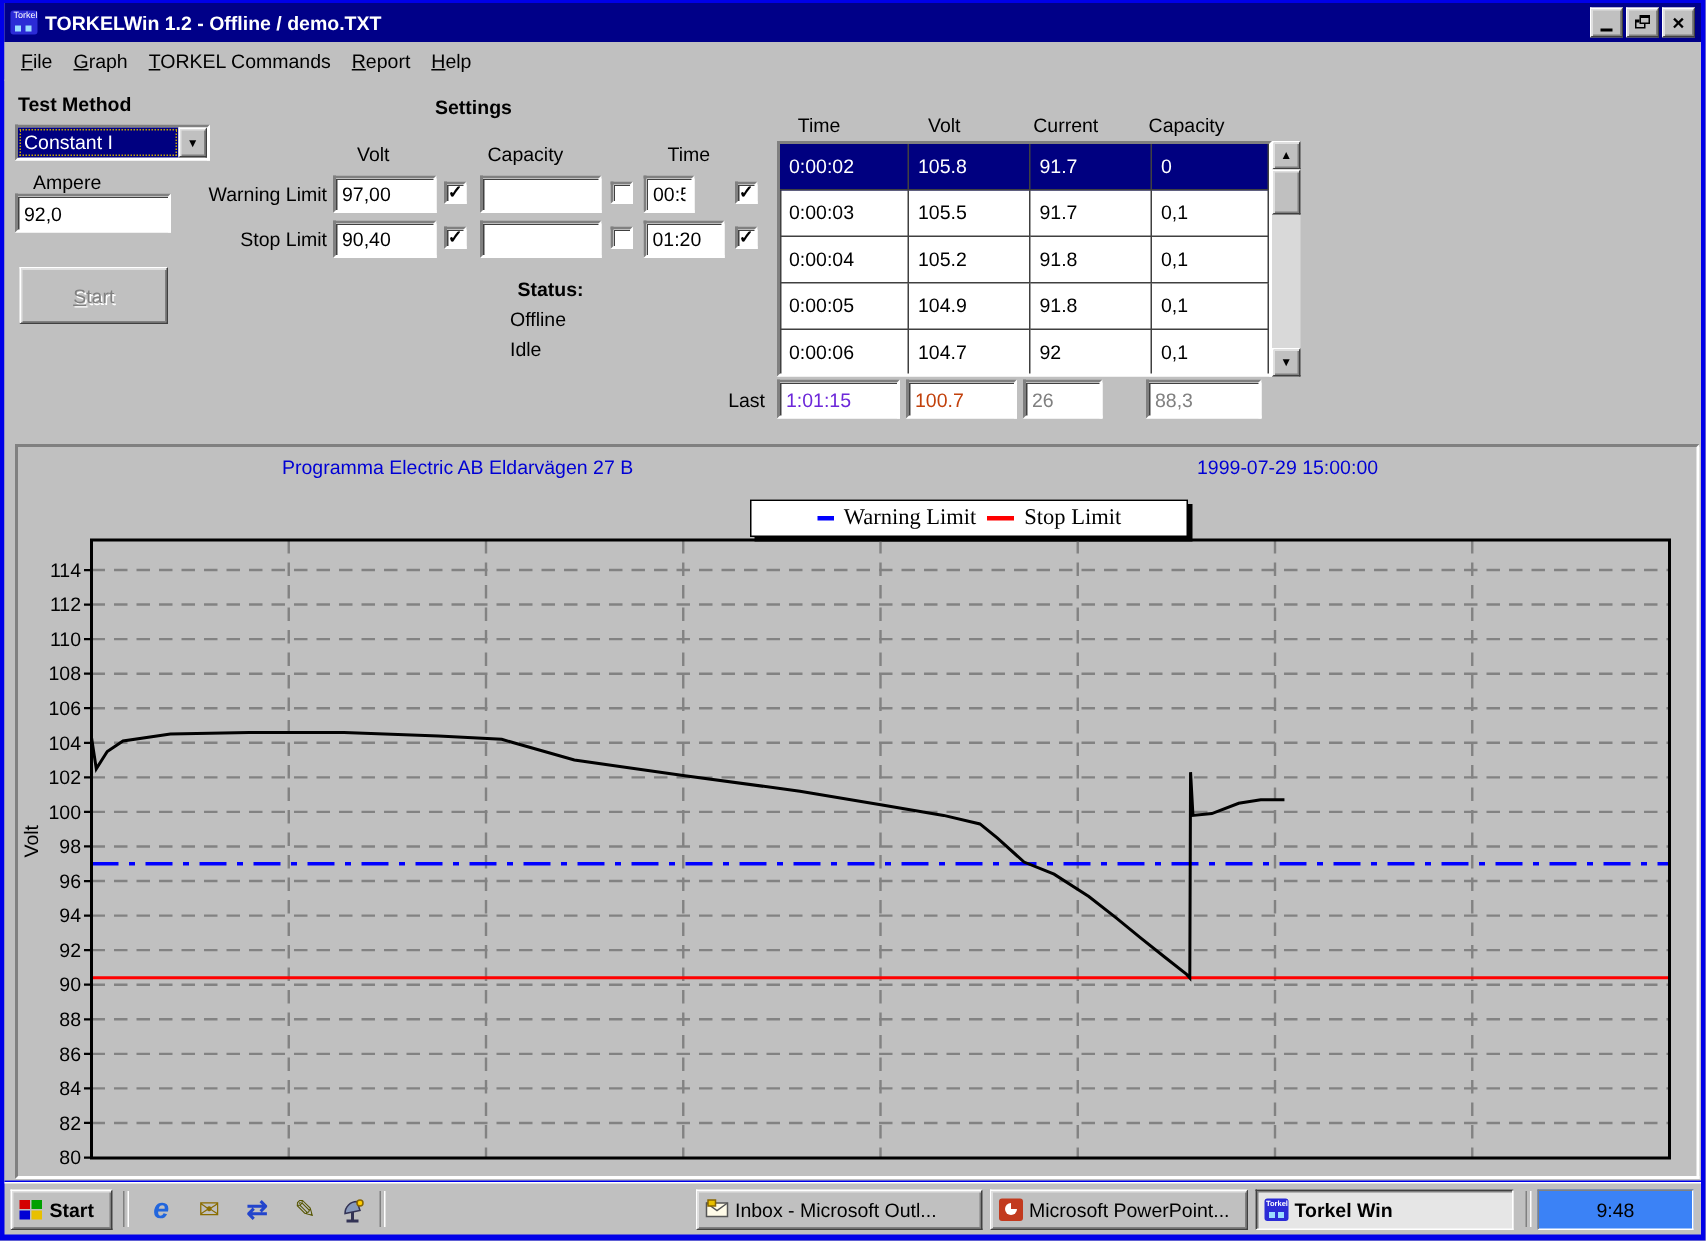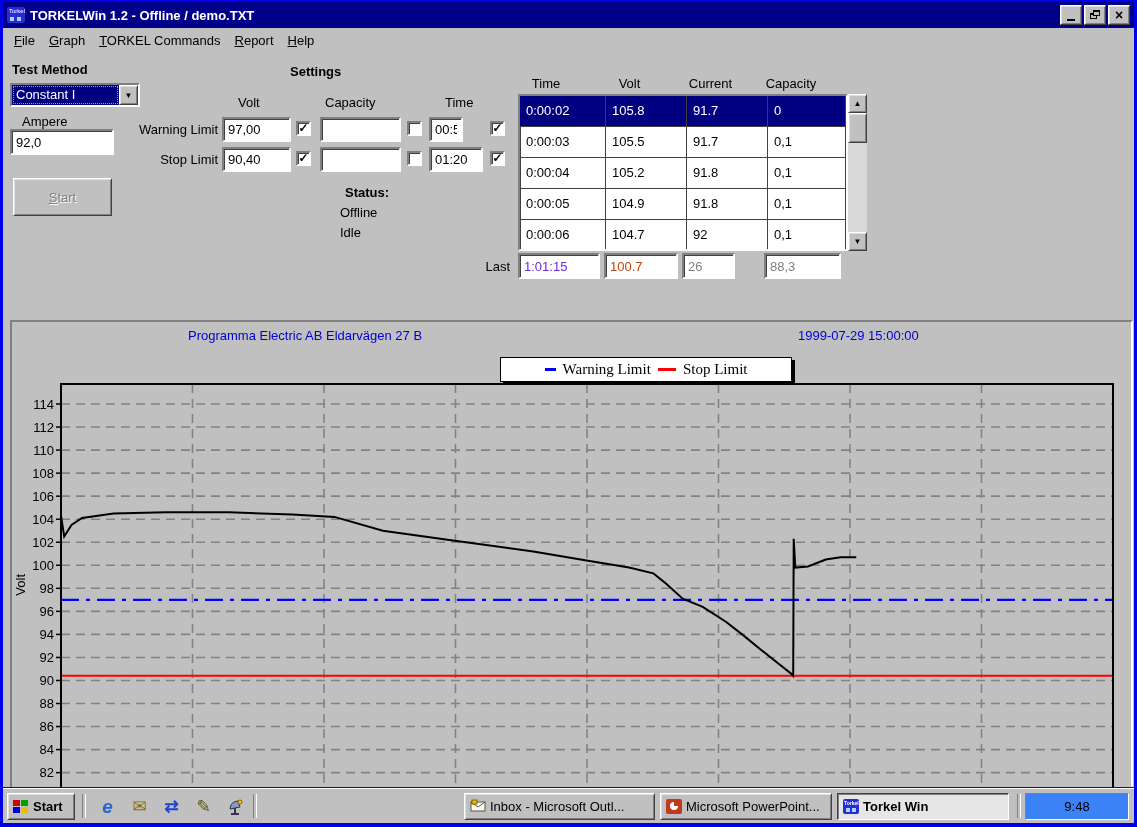--- a/index.html
+++ b/index.html
@@ -59,21 +59,21 @@
   .rrow { display:flex; height:31px; }
   .rrow .cell { border-right:1px solid #404040; border-bottom:1px solid #404040; padding:7px 0 0 6px; height:31px; }
   .rrow.sel { background:#000080; color:#fff; }
   .rhead { display:flex; }
   .rhead span { text-align:center; }
 
   .sb-btn { width:19px; height:19px; display:flex; align-items:center; justify-content:center; font-size:8px; }
   .sb-track { background:#d9d9d9; }
 
   
-  .chart-panel { position:absolute; left:7px; top:242px; width:1123px; height:490px; background:#c0c0c0; border:2px solid; border-color:#808080 #ffffff #ffffff #808080;margin-top:24px; }
+  .chart-panel { position:absolute; left:7px; top:242px; width:1123px; height:490px; background:#c0c0c0; border:2px solid; border-color:#808080 #ffffff #ffffff #808080; }
   .chart-blue { color:#0000d4; }
   .legend-box { background:#fff; border:1px solid #000; box-shadow:3px 3px 0 #000; display:flex; align-items:center; justify-content:center; gap:7px; font-family:"Liberation Serif", serif; font-size:15px; }
   .dash { display:inline-block; height:3px; }
   .ylab { writing-mode:vertical-rl; transform:rotate(180deg); font-size:13px; }
 
   
   .taskbar { position:absolute; left:3px; top:788px; width:1131px; height:35px; background:#c0c0c0; border-top:1px solid #ffffff; box-shadow:0 -1px 0 #0000e8; }
   .task-btn { position:absolute; top:4px; height:27px; display:flex; align-items:center; padding:0 5px; gap:4px; white-space:nowrap; overflow:hidden; font-size:13px; }
   .ql { position:absolute; top:5px; width:25px; height:25px; display:flex; align-items:center; justify-content:center; cursor:default; }
   .flag { width:16px; height:14px; display:grid; grid-template-columns:7px 7px; grid-template-rows:6px 6px; gap:1px; }

